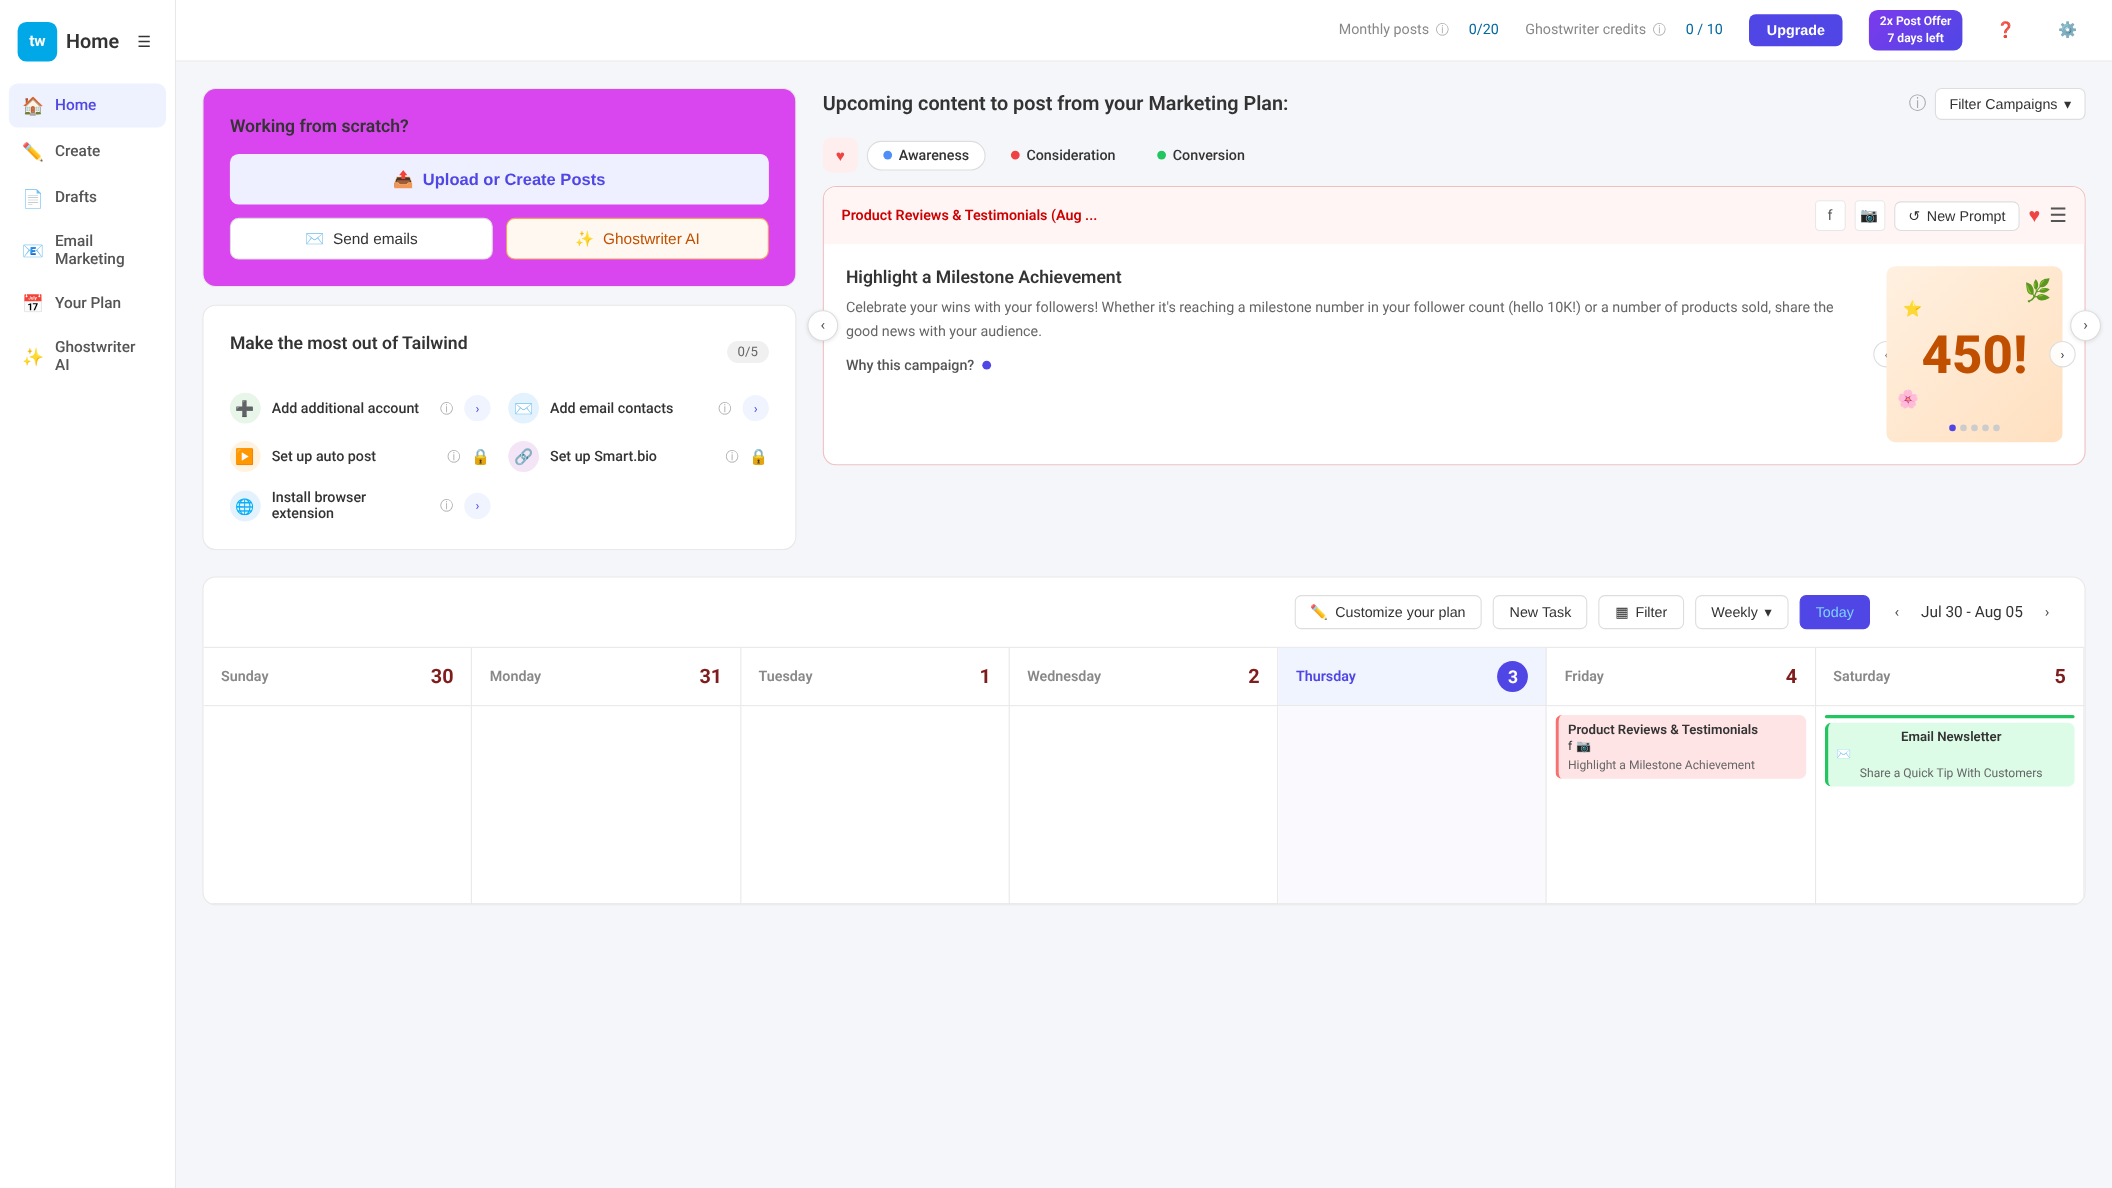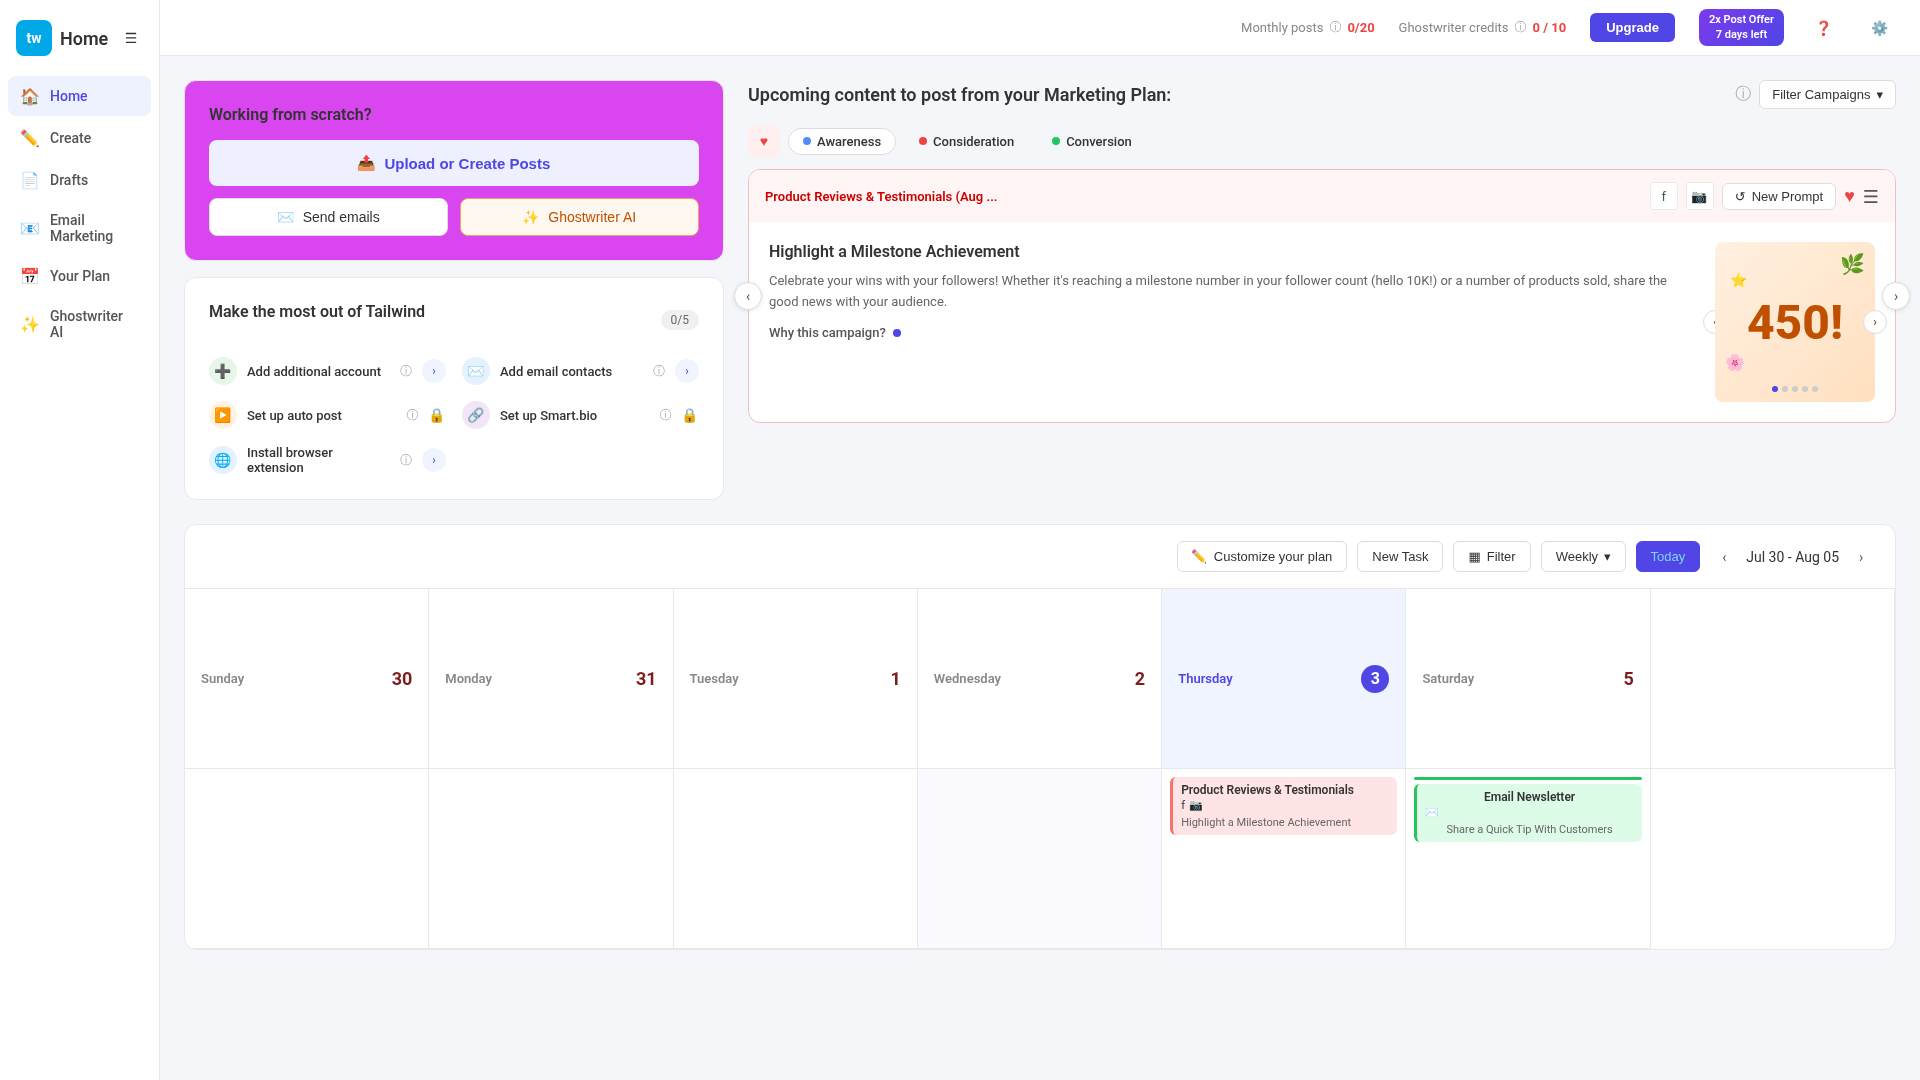--- a/index.html
+++ b/index.html
@@ -21,21 +21,21 @@
 
     
     .main { flex: 1; display: flex; flex-direction: column; overflow: hidden; }
 
     
     .header { background: #fff; border-bottom: 1px solid #e8e8e8; padding: 0 24px; height: 56px; display: flex; align-items: center; gap: 16px; flex-shrink: 0; }
     .header-spacer { flex: 1; }
     .header-stats { display: flex; align-items: center; gap: 24px; }
     .stat-item { display: flex; align-items: center; gap: 6px; font-size: 13px; color: #666; }
     .stat-label { color: #888; }
-    .stat-value { font-weight: 700; color: #ef4444; }
+    .stat-value { font-weight: 400; color: #0369a1; margin-left: 12px; }
     .upgrade-btn { background: #4f46e5; color: white; border: none; border-radius: 6px; padding: 7px 16px; font-size: 13px; font-weight: 600; cursor: pointer; }
     .offer-badge { background: linear-gradient(135deg, #7c3aed, #4f46e5); color: white; border-radius: 8px; padding: 4px 10px; font-size: 11px; font-weight: 600; cursor: pointer; display: flex; flex-direction: column; align-items: center; line-height: 1.3; }
     .icon-btn { width: 32px; height: 32px; display: flex; align-items: center; justify-content: center; cursor: pointer; color: #666; border-radius: 6px; }
 
     
     .content { flex: 1; overflow-y: auto; padding: 24px; display: flex; flex-direction: column; gap: 24px; }
     .content-row { display: flex; gap: 24px; }
 
     
     .left-panel { width: 540px; flex-shrink: 0; }
@@ -389,20 +389,24 @@
           </div>
           <div class="cal-header-cell">
             <span class="day-name">Wednesday</span>
             <span class="day-num">2</span>
           </div>
           <div class="cal-header-cell today-col">
             <span class="day-name" style="color:#4f46e5;">Thursday</span>
             <div class="today-badge">3</div>
           </div>
           <div class="cal-header-cell">
+            <span class="day-name">Friday</span>
+            <span class="day-num">4</span>
+          </div>
+          <div class="cal-header-cell">
             <span class="day-name">Saturday</span>
             <span class="day-num">5</span>
           </div>
 
           <div class="cal-body-cell"></div>
           <div class="cal-body-cell"></div>
           <div class="cal-body-cell"></div>
           <div class="cal-body-cell"></div>
           <div class="cal-body-cell today-col"></div>
           <div class="cal-body-cell">

